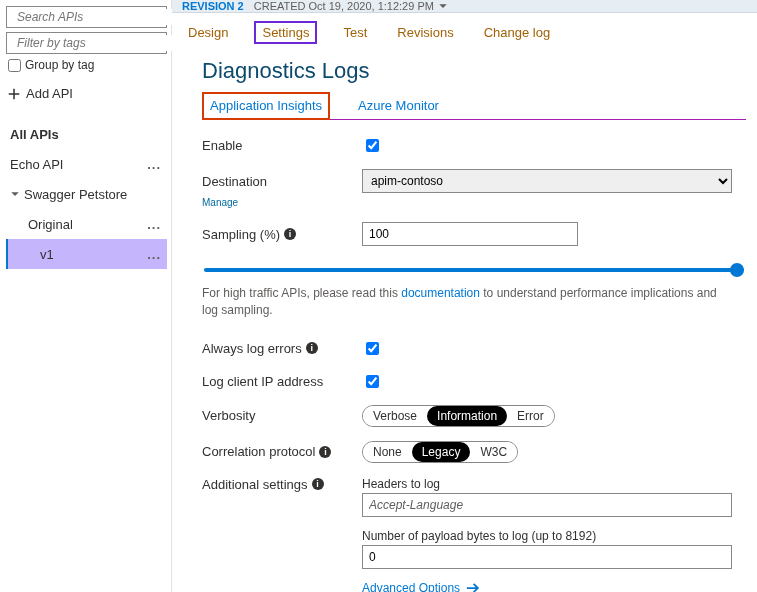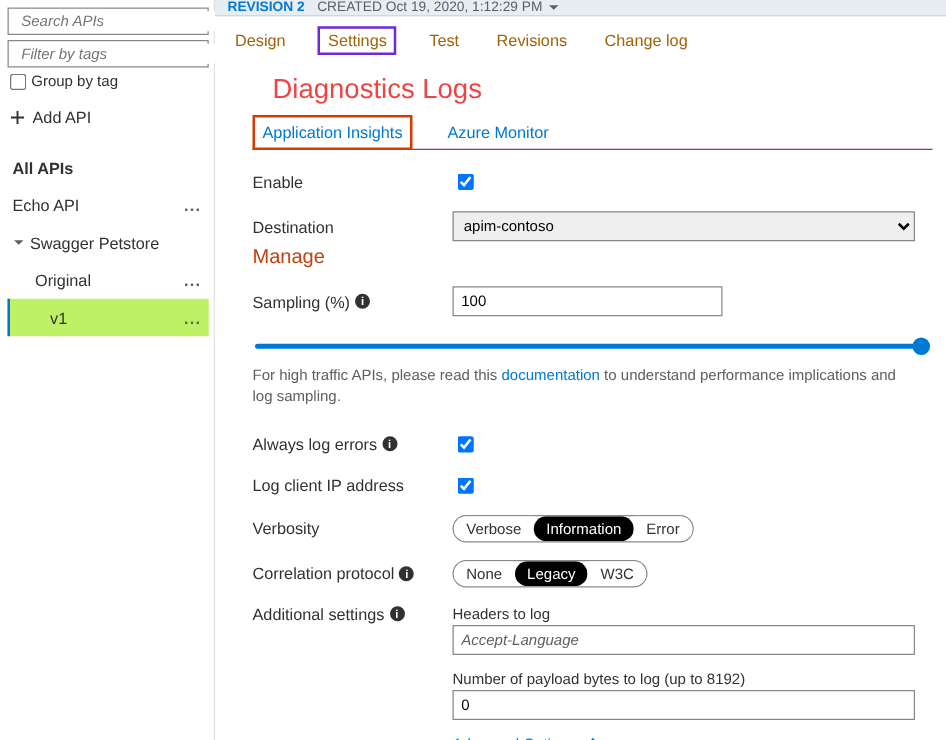--- a/index.html
+++ b/index.html
@@ -11,43 +11,43 @@
   .search-box svg { width:12px; height:12px; fill:#605e5c; margin-right:4px; }
   .search-box input { border:none; outline:none; flex:1; font-size:12px; font-style:italic; }
   .group-row { display:flex; align-items:center; font-size:12px; margin:4px 0 14px 2px; }
   .group-row input { margin:0 4px 0 0; }
   .add-api { display:flex; align-items:center; font-size:13px; color:#323130; margin:4px 0 18px 2px; cursor:pointer; }
   .add-api svg { width:12px; height:12px; margin-right:6px; fill:#323130; }
   .nav-item { display:flex; align-items:center; justify-content:space-between; height:30px; padding:0 6px 0 4px; font-size:13px; cursor:pointer; }
   .nav-bold { font-weight:700; }
   .nav-sub { padding-left:22px; }
   .nav-sub2 { padding-left:34px; }
-  .nav-selected { background:#bef264; border-left:2px solid #0078d4; padding-left:32px; }
+  .nav-selected { background:#c4b5fd; border-left:2px solid #0078d4; padding-left:32px; }
   .ellipsis { color:#605e5c; font-weight:bold; letter-spacing:1px; }
   .expand { display:flex; align-items:center; }
   .expand svg { width:10px; height:10px; fill:#605e5c; margin-right:4px; }
   
   .main { flex:1; display:flex; flex-direction:column; }
   .revision-bar { display:flex; align-items:center; height:26px; background:#e6edf3; border-bottom:1px solid #d0d7de; padding:0 10px; font-size:11px; }
   .rev-badge { font-weight:600; color:#0078d4; margin-right:10px; }
   .rev-created { color:#605e5c; display:flex; align-items:center; }
   .rev-created svg { width:10px; height:10px; fill:#605e5c; margin-left:4px; }
   .tabs { display:flex; align-items:center; gap:22px; padding:8px 12px 8px 12px; }
   .tab { color:#a16207; font-size:13px; cursor:pointer; padding:2px 4px; }
   .tab-active-box { border:2px solid #6d28d9; padding:2px 6px; }
   .content { padding:0 32px 12px 30px; }
-  .page-title { font-size:22px; font-weight:400; margin:6px 0 8px 16px; color:#ef4444; }
+  .page-title { font-size:22px; font-weight:400; margin:6px 0 8px 0; color:#0c4a6e; }
   .subtabline { border-bottom:1px solid #a21caf; display:flex; gap:26px; margin-bottom:16px; }
   .subtab { color:#0078d4; font-size:13px; padding:6px 2px; cursor:pointer; }
   .subtab-active-box { border:2px solid #d83b01; padding:4px 6px; margin-bottom:-1px; }
   .form-row { display:flex; align-items:center; margin-bottom:14px; }
   .form-label { width:160px; font-size:13px; color:#323130; display:flex; align-items:center; }
   .info-icon { display:inline-flex; width:12px; height:12px; border-radius:50%; background:#323130; color:#fff; font-size:9px; align-items:center; justify-content:center; margin-left:4px; font-weight:bold; }
   .dest-select { width:370px; height:24px; border:1px solid #8a8886; font-size:12px; padding:0 4px; }
-  .manage-link { color:#c2410c; font-size:16px; margin-top:-10px; margin-bottom:14px; display:block; cursor:pointer; }
+  .manage-link { color:#0369a1; font-size:10px; margin-top:-10px; margin-bottom:14px; display:block; cursor:pointer; }
   .sampling-input { width:216px; height:24px; border:1px solid #8a8886; padding:0 6px; font-size:12px; }
   .slider-wrap { margin:4px 0 10px 0; }
   .slider { -webkit-appearance:none; width:540px; height:4px; background:#0078d4; border-radius:2px; outline:none; }
   .slider::-webkit-slider-thumb { -webkit-appearance:none; width:14px; height:14px; border-radius:50%; background:#0078d4; cursor:pointer; border:2px solid #0078d4; }
   .helper-text { font-size:12px; color:#605e5c; line-height:1.4; margin-bottom:20px; max-width:530px; }
   .helper-text a { color:#0078d4; text-decoration:none; }
   .seg-group { display:flex; border:1px solid #8a8886; border-radius:12px; overflow:hidden; height:22px; }
   .seg { padding:0 10px; font-size:12px; display:flex; align-items:center; cursor:pointer; background:#fff; }
   .seg.active { background:#000000; color:#fff; border-radius:10px; }
   .add-col { width:370px; }

